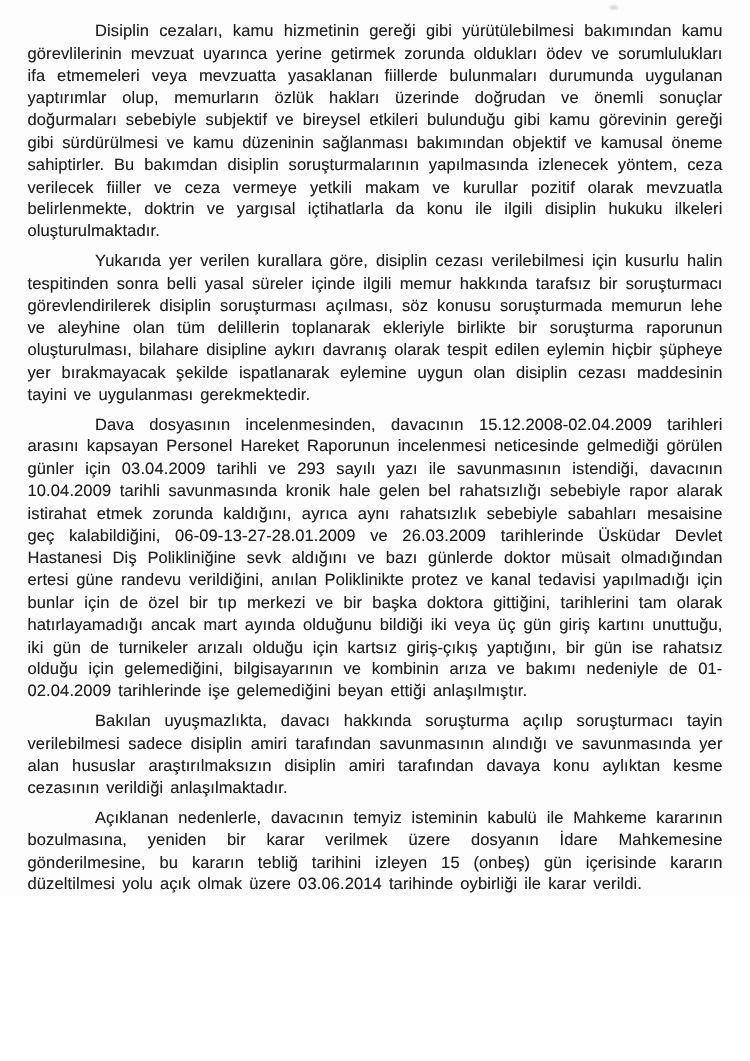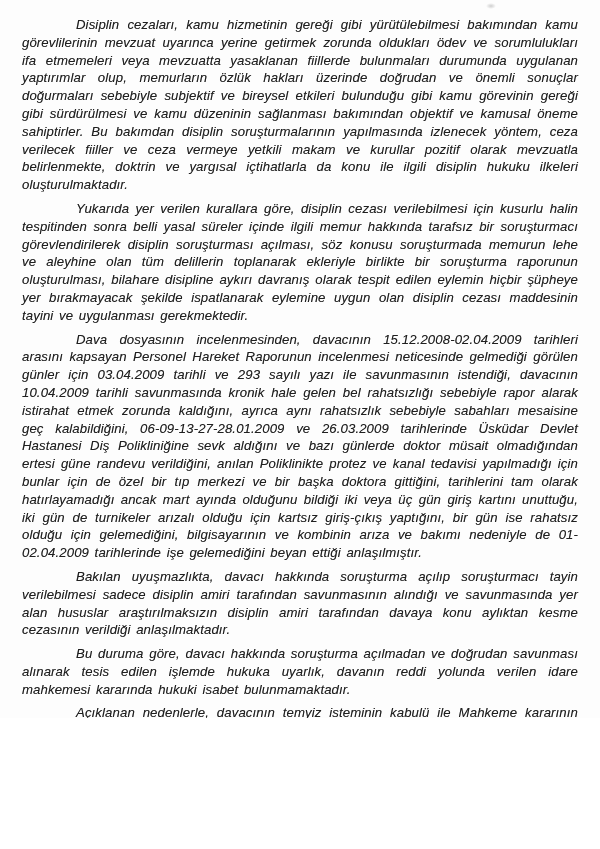--- a/index.html
+++ b/index.html
@@ -3,21 +3,20 @@
 <meta charset="utf-8">
 <style>
   html,body{margin:0;padding:0;background:#ffffff;}
   .page{
     position:relative;
     width:600px;height:718px;
     background:#fdfdfd;
     overflow:hidden;
     font-family:"Liberation Sans","DejaVu Sans",sans-serif;
     color:#1f1f1f;
-    font-style:italic;
   }
   .text-block{
     position:absolute;
     left:22px;right:22px;top:16px;
   }
   .para{
     font-size:13.2px;
     line-height:17.8px;
     margin:0 0 6px 0;
     text-indent:54px;
@@ -64,21 +63,20 @@
 
 <div class="page">
 
   <div class="smudge"></div>
 
   <div class="text-block">
     <p class="para">Disiplin cezaları, kamu hizmetinin gereği gibi yürütülebilmesi bakımından kamu görevlilerinin mevzuat uyarınca yerine getirmek zorunda oldukları ödev ve sorumlulukları ifa etmemeleri veya mevzuatta yasaklanan fiillerde bulunmaları durumunda uygulanan yaptırımlar olup, memurların özlük hakları üzerinde doğrudan ve önemli sonuçlar doğurmaları sebebiyle subjektif ve bireysel etkileri bulunduğu gibi kamu görevinin gereği gibi sürdürülmesi ve kamu düzeninin sağlanması bakımından objektif ve kamusal öneme sahiptirler. Bu bakımdan disiplin soruşturmalarının yapılmasında izlenecek yöntem, ceza verilecek fiiller ve ceza vermeye yetkili makam ve kurullar pozitif olarak mevzuatla belirlenmekte, doktrin ve yargısal içtihatlarla da konu ile ilgili disiplin hukuku ilkeleri oluşturulmaktadır.</p>
     <p class="para">Yukarıda yer verilen kurallara göre, disiplin cezası verilebilmesi için kusurlu halin tespitinden sonra belli yasal süreler içinde ilgili memur hakkında tarafsız bir soruşturmacı görevlendirilerek disiplin soruşturması açılması, söz konusu soruşturmada memurun lehe ve aleyhine olan tüm delillerin toplanarak ekleriyle birlikte bir soruşturma raporunun oluşturulması, bilahare disipline aykırı davranış olarak tespit edilen eylemin hiçbir şüpheye yer bırakmayacak şekilde ispatlanarak eylemine uygun olan disiplin cezası maddesinin tayini ve uygulanması gerekmektedir.</p>
     <p class="para">Dava dosyasının incelenmesinden, davacının 15.12.2008-02.04.2009 tarihleri arasını kapsayan Personel Hareket Raporunun incelenmesi neticesinde gelmediği görülen günler için 03.04.2009 tarihli ve 293 sayılı yazı ile savunmasının istendiği, davacının 10.04.2009 tarihli savunmasında kronik hale gelen bel rahatsızlığı sebebiyle rapor alarak istirahat etmek zorunda kaldığını, ayrıca aynı rahatsızlık sebebiyle sabahları mesaisine geç kalabildiğini, 06-09-13-27-28.01.2009 ve 26.03.2009 tarihlerinde Üsküdar Devlet Hastanesi Diş Polikliniğine sevk aldığını ve bazı günlerde doktor müsait olmadığından ertesi güne randevu verildiğini, anılan Poliklinikte protez ve kanal tedavisi yapılmadığı için bunlar için de özel bir tıp merkezi ve bir başka doktora gittiğini, tarihlerini tam olarak hatırlayamadığı ancak mart ayında olduğunu bildiği iki veya üç gün giriş kartını unuttuğu, iki gün de turnikeler arızalı olduğu için kartsız giriş-çıkış yaptığını, bir gün ise rahatsız olduğu için gelemediğini, bilgisayarının ve kombinin arıza ve bakımı nedeniyle de 01-02.04.2009 tarihlerinde işe gelemediğini beyan ettiği anlaşılmıştır.</p>
     <p class="para">Bakılan uyuşmazlıkta, davacı hakkında soruşturma açılıp soruşturmacı tayin verilebilmesi sadece disiplin amiri tarafından savunmasının alındığı ve savunmasında yer alan hususlar araştırılmaksızın disiplin amiri tarafından davaya konu aylıktan kesme cezasının verildiği anlaşılmaktadır.</p>
-    <p class="para">Bu duruma göre, davacı hakkında soruşturma açılmadan ve doğrudan savunması alınarak tesis edilen işlemde hukuka uyarlık, davanın reddi yolunda verilen idare mahkemesi kararında hukuki isabet bulunmamaktadır.</p>
     <p class="para">Açıklanan nedenlerle, davacının temyiz isteminin kabulü ile Mahkeme kararının bozulmasına, yeniden bir karar verilmek üzere dosyanın İdare Mahkemesine gönderilmesine, bu kararın tebliğ tarihini izleyen 15 (onbeş) gün içerisinde kararın düzeltilmesi yolu açık olmak üzere 03.06.2014 tarihinde oybirliği ile karar verildi.</p>
   </div>
 
   <div class="signature-block">
     <div class="sig-col">
       <span class="sig-title">Başkan</span>
       <span class="sig-name">Ahmet Çetin</span>
       <span class="sig-surname">ZÖNGÜR</span>
     </div>
     <div class="sig-col">

